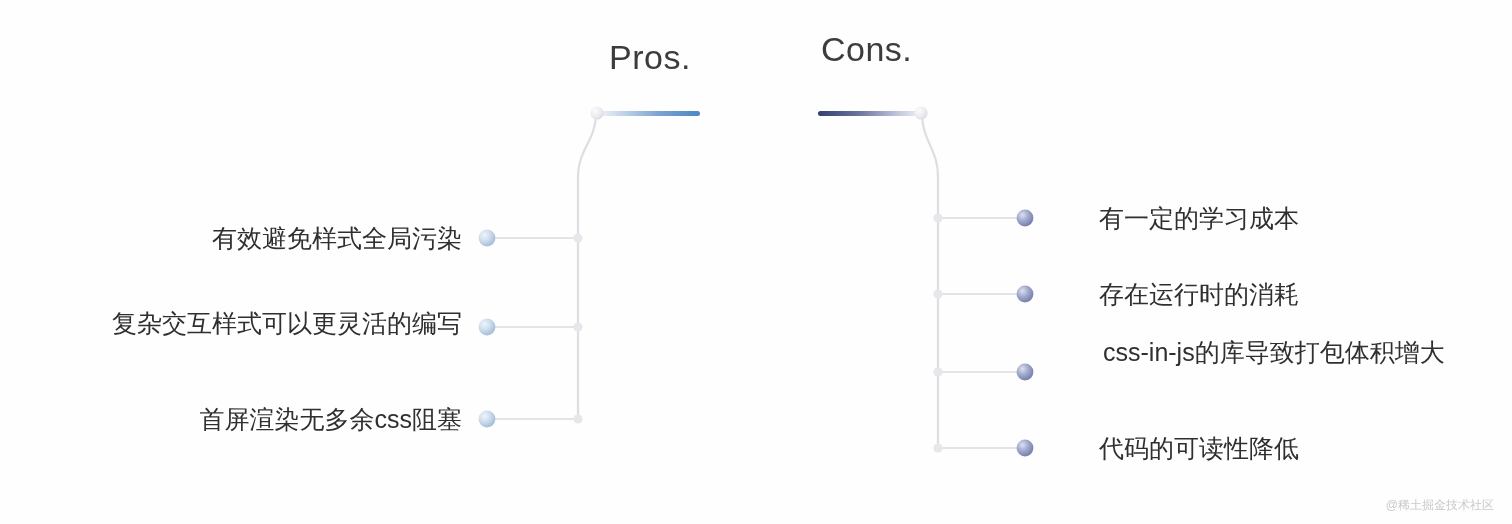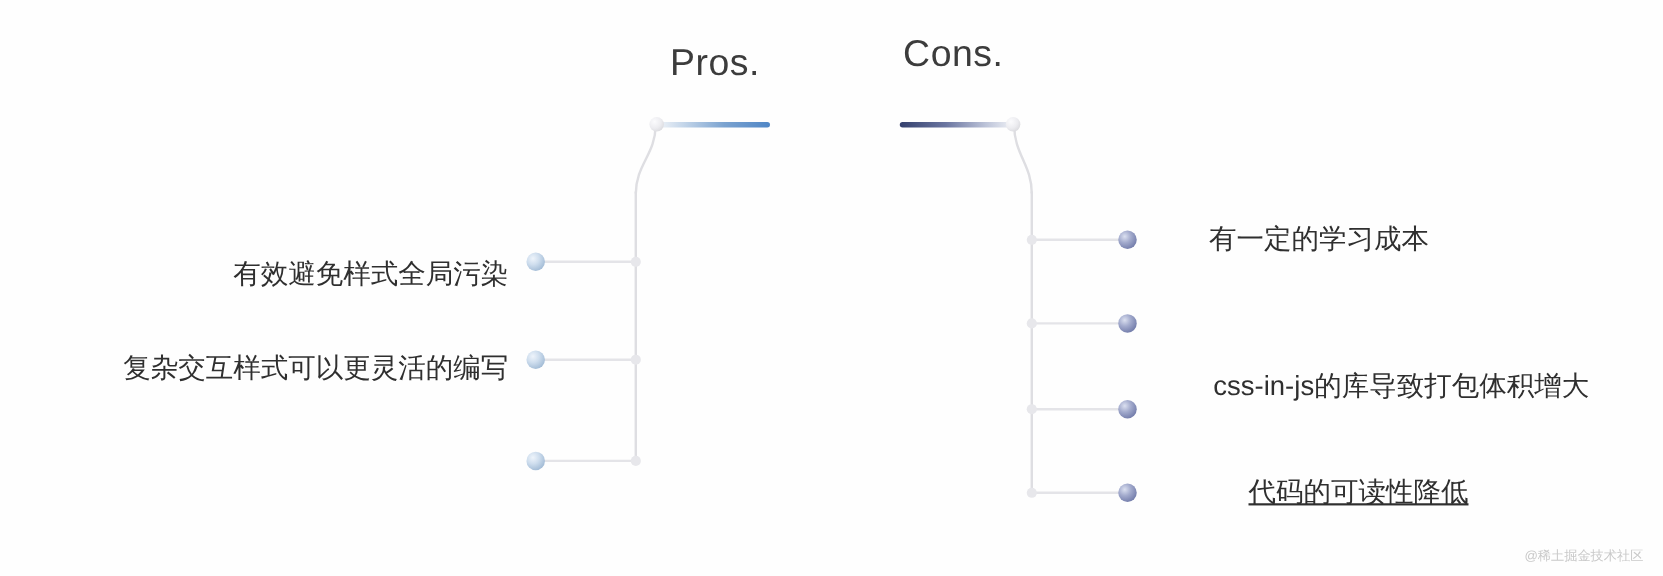--- a/index.html
+++ b/index.html
@@ -41,21 +41,21 @@
 
   
   .leaf-label {
     position: absolute;
     font-size: 25px;
     font-weight: 400;
     color: #2f2f2f;
     white-space: nowrap;
     line-height: 1;
   }
-  .leaf-label.left  { text-align: right; transform: translateY(-50%); margin-top: 12px; }
+  .leaf-label.left  { text-align: right; transform: translateY(-50%); }
   .leaf-label.right { text-align: center;  transform: translateY(-50%); margin-left: 11px; }
 
   
   #watermark {
     position: absolute;
     right: 18px;
     bottom: 10px;
     font-size: 12px;
     color: #c9c9c9;
     white-space: nowrap;
@@ -143,23 +143,25 @@
   </svg>
 
   <div class="heading" id="heading-pros">Pros.</div>
 
   <div class="heading" id="heading-cons">Cons.</div>
 
   <div class="leaf-label left" style="right:1050px; top:238px;">有效避免样式全局污染</div>
 
   <div class="leaf-label left" style="right:1050px; top:323px;">复杂交互样式可以更灵活的编写</div>
 
+  <div class="leaf-label left" style="right:1050px; top:419px;">首屏渲染无多余css阻塞</div>
 
   <div class="leaf-label right" style="left:1088px; top:218px;">有一定的学习成本</div>
 
+  <div class="leaf-label right" style="left:1088px; top:294px;">存在运行时的消耗</div>
 
   <div class="leaf-label right" style="left:1092px; top:352px;">css-in-js的库导致打包体积增大</div>
 
-  <div class="leaf-label right" style="left:1124px; top:448px;text-decoration:underline;">代码的可读性降低</div>
+  <div class="leaf-label right" style="left:1088px; top:448px;">代码的可读性降低</div>
 
   <div id="watermark">@稀土掘金技术社区</div>
 
 </div>
 
 </body></html>

